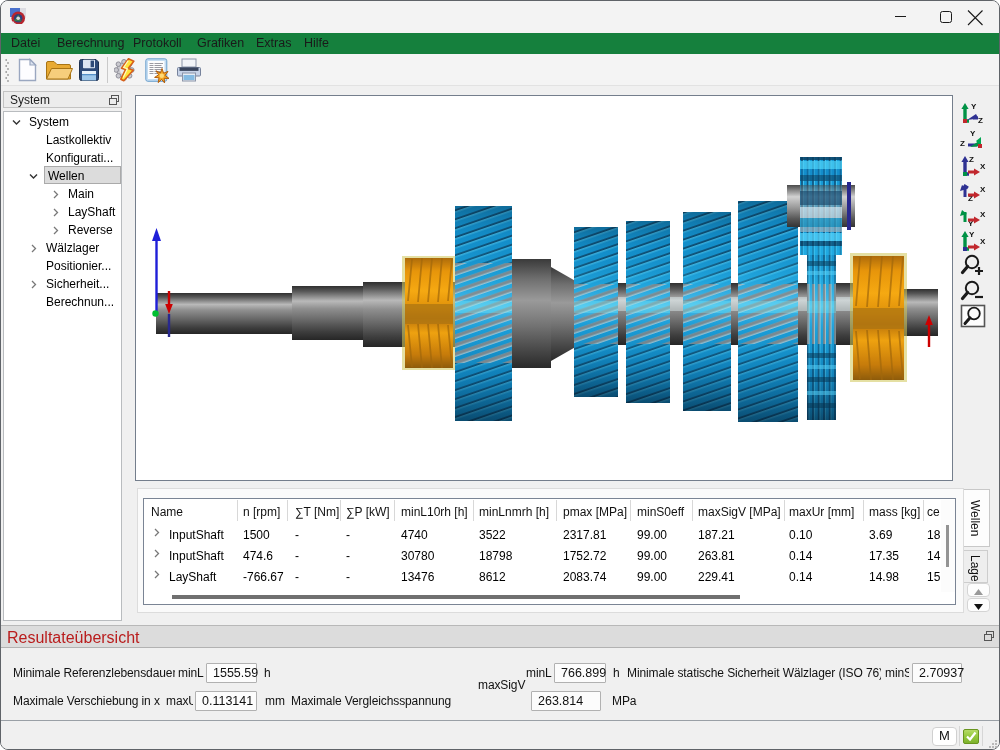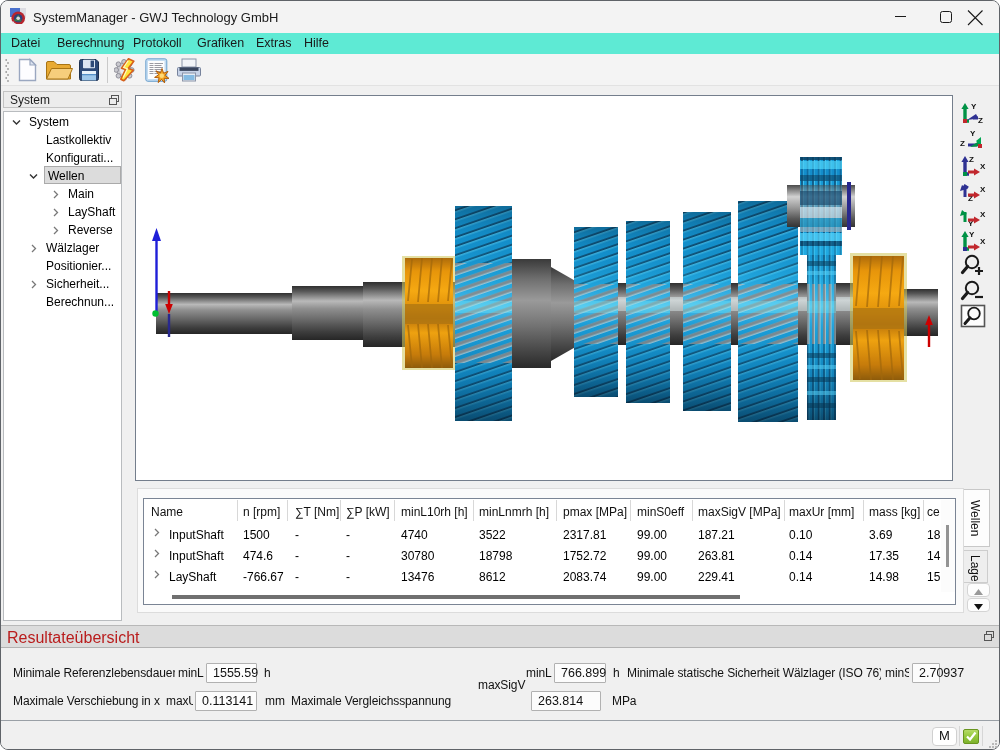--- a/index.html
+++ b/index.html
@@ -3,21 +3,21 @@
 <meta charset="utf-8">
 <style>
 * { margin:0; padding:0; box-sizing:border-box; }
 html,body { width:1000px; height:750px; background:#fff; font-family:"Liberation Sans", sans-serif; }
 #win { position:relative; width:1000px; height:750px; background:#f0f0f0; border:1px solid #5f6368; border-radius:8px; overflow:hidden; }
 #titlebar { position:absolute; left:0; top:0; width:1000px; height:32px; background:#f3f3f3; }
 #apptitle { position:absolute; left:32px; top:9px; font-size:13px; color:#1b1b1b; }
 #appicon { position:absolute; left:9px; top:7px; width:16px; height:16px; }
 .wbtn { position:absolute; top:0; width:46px; height:32px; }
 #mini { left:876px; } #maxi { left:922px; } #close { left:951px; }
-#menubar { position:absolute; left:0; top:32px; width:1000px; height:21px; background:#5eead4; }
+#menubar { position:absolute; left:0; top:32px; width:1000px; height:21px; background:#15803d; }
 .mitem { position:absolute; top:3px; font-size:12.5px; color:#1a1a1a; }
 #toolbar { position:absolute; left:0; top:53px; width:1000px; height:32px; background:#f4f4f4; border-bottom:1px solid #e2e2e2; }
 .tico { position:absolute; top:4px; }
 #tsep { position:absolute; left:106px; top:3px; width:1px; height:26px; background:#c9c9c9; }
 #thandle { position:absolute; left:4px; top:4px; width:4px; height:24px; }
 
 #lp-head { position:absolute; left:2px; top:90px; width:119px; height:17px; background:#ececec; border:1px solid #c3c3c3; }
 #lp-title { position:absolute; left:6px; top:1px; font-size:12px; color:#1a1a1a; }
 #tree { position:absolute; left:2px; top:110px; width:119px; height:510px; background:#fff; border:1px solid #b9bcbf; }
 .trow { position:absolute; left:0; height:18px; font-size:12px; color:#000; white-space:nowrap; }
@@ -61,21 +61,20 @@
   <div id="titlebar">
     <svg id="appicon" viewBox="0 0 16 16">
       <rect x="0" y="0" width="10" height="9" fill="#4a71cc"></rect>
       <rect x="10" y="0" width="6" height="10" fill="#dcdce2"></rect>
       <circle cx="8.2" cy="10.2" r="6.8" fill="#b6252e"></circle>
       <circle cx="8.2" cy="10.2" r="4.2" fill="#2c3f7c"></circle>
       <path d="M4 13 L8.5 6.5 L11.5 13.5 Z" fill="#3a7a4a"></path>
       <circle cx="8.2" cy="10.2" r="1.8" fill="#d8d8e0"></circle>
       <path d="M2.5 13.5 A6.8 6.8 0 0 0 8.2 17" fill="none" stroke="#e8e8ee" stroke-width="1.4"></path>
     </svg>
-    <div id="apptitle">SystemManager - GWJ Technology GmbH</div>
     <svg class="wbtn" id="mini" viewBox="0 0 46 32">
         <path d="M18 15.5 H29" stroke="#1a1a1a" stroke-width="1"></path>
       </svg>
     <svg class="wbtn" id="maxi" viewBox="0 0 46 32">
         <rect x="17.5" y="10.5" width="11" height="11" rx="2" fill="none" stroke="#1a1a1a" stroke-width="1"></rect>
       </svg>
     <svg class="wbtn" id="close" viewBox="0 0 46 32">
         <path d="M16 9.5 L30.5 24 M30.5 9.5 L16 24" stroke="#1a1a1a" stroke-width="1.1"></path>
       </svg>
   </div>
@@ -567,21 +566,21 @@
   <div id="rescontent">
     <div class="rlabel" style="left:12px;top:18px;width:162px;overflow:hidden">Minimale Referenzlebensdauer</div>
     <div class="rlabel" style="left:177px;top:18px;width:26px;overflow:hidden">minL1</div>
     <div class="rfield" style="left:205px;top:15px;width:51px">1555.59</div>
     <div class="rlabel" style="left:263px;top:18px">h</div>
     <div class="rlabel" style="left:525px;top:18px;width:26px;overflow:hidden">minL1</div>
     <div class="rfield" style="left:553px;top:15px;width:52px">766.899</div>
     <div class="rlabel" style="left:612px;top:18px">h</div>
     <div class="rlabel" style="left:626px;top:18px;width:254px;overflow:hidden">Minimale statische Sicherheit Wälzlager (ISO 76)</div>
     <div class="rlabel" style="left:884px;top:18px;width:24px;overflow:hidden">minS0</div>
-    <div class="rfield" style="left:911px;top:15px;width:28px">2.70937</div>
+    <div class="rfield" style="left:911px;top:15px;width:50px">2.70937</div>
     <div class="rlabel" style="left:12px;top:46px;width:151px;overflow:hidden">Maximale Verschiebung in x</div>
     <div class="rlabel" style="left:165px;top:46px;width:27px;overflow:hidden">maxU</div>
     <div class="rfield" style="left:194px;top:43px;width:62px">0.113141</div>
     <div class="rlabel" style="left:264px;top:46px">mm</div>
     <div class="rlabel" style="left:290px;top:46px;width:176px;overflow:hidden">Maximale Vergleichsspannung</div>
     <div class="rlabel" style="left:477px;top:30px">maxSigV</div>
     <div class="rfield" style="left:530px;top:43px;width:70px">263.814</div>
     <div class="rlabel" style="left:611px;top:46px">MPa</div>
   </div>
   <div id="statusbar">

